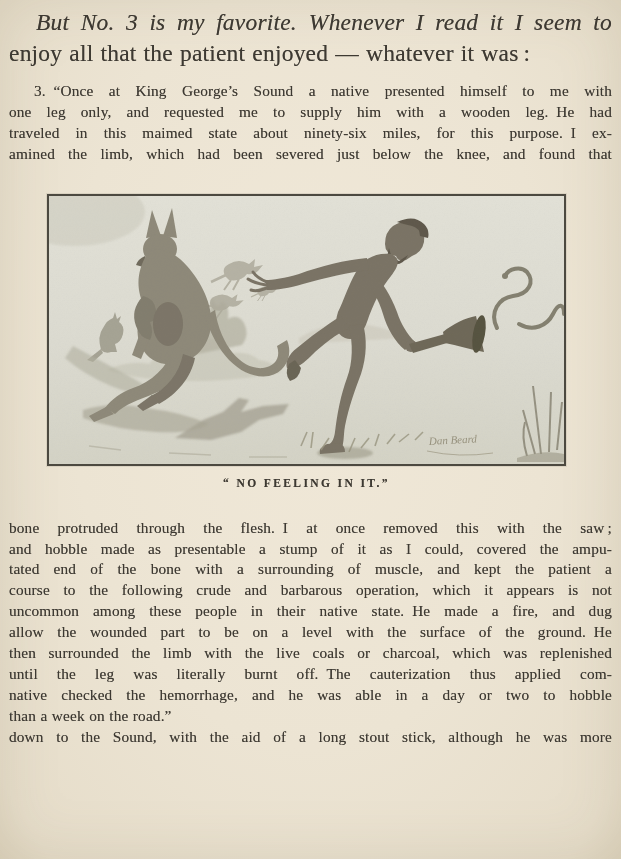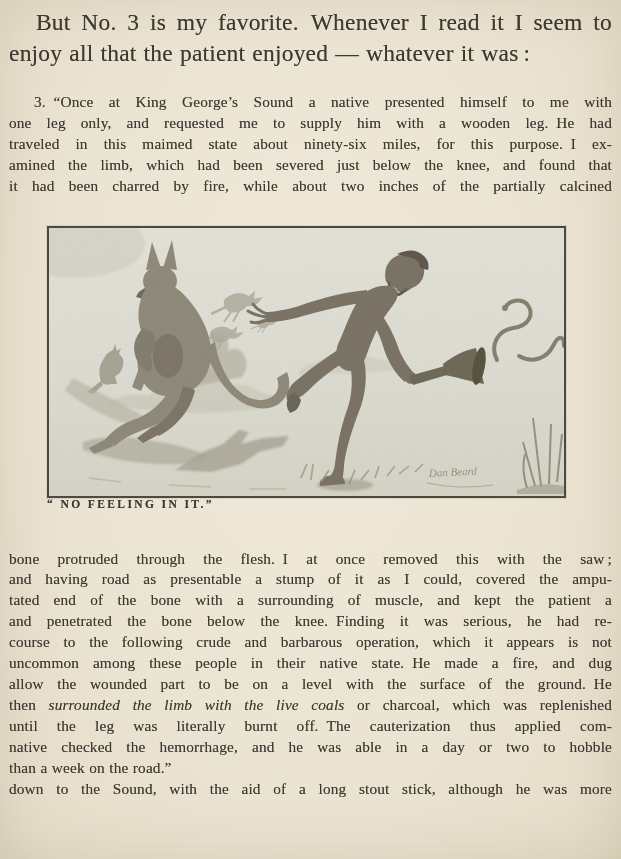--- a/index.html
+++ b/index.html
@@ -15,59 +15,58 @@
     box-shadow:inset 0 0 60px rgba(140,125,95,.18);
   }
   .txt{text-shadow:0 0 .5px rgba(61,57,50,.55);}
   .ln{display:block;white-space:nowrap;}
   .j{text-align:justify;text-align-last:justify;}
   .last{text-align-last:left;font-family:Liberation Serif, serif;}
   .intro{
     margin:0;padding:7px 9px 0 9px;
     font-size:23.5px;line-height:31px;letter-spacing:.2px;word-spacing:1px;
   }
-  .ind1{text-indent:27px;}
+  .ind1{text-indent:27px;font-style:italic;}
   .small{
     margin:0;padding:0 9px;
     font-size:15.3px;line-height:20.9px;letter-spacing:.15px;word-spacing:.5px;
   }
-  .qtop{margin-top:23px;}
+  .qtop{margin-top:12px;}
   .ind2{text-indent:25px;}
   figure{margin:0;padding:0;}
   .figwrap{margin:29px 0 0 47px;width:519px;}
   .frame{
     width:519px;height:272px;box-sizing:border-box;
     border:2px solid #4c4940;background:#dcdbd1;
     box-shadow:0 0 0 1px rgba(120,115,100,.15);
   }
   .frame svg{display:block;}
   figcaption{
-    
+    margin-top:11px;text-align:center;
     font-size:11.5px;font-weight:700;letter-spacing:2.4px;
     color:#3d3932;
   }
-  .qbot{margin-top:39px;}
-  .it{font-style:italic;}
+  .qbot{margin-top:29px;}
+  .it{}
 </style>
 </head>
 <body>
 
 <div class="page">
 
   <p class="intro txt">
     <span class="ln j ind1">But No. 3 is my favorite. Whenever I read it I seem to</span>
     <span class="ln last">enjoy all that the patient enjoyed — whatever it was :</span>
   </p>
 
   <p class="small qtop txt">
     <span class="ln j ind2">3. “Once at King George’s Sound a native presented himself to me with</span>
     <span class="ln j">one leg only, and requested me to supply him with a wooden leg. He had</span>
     <span class="ln j">traveled in this maimed state about ninety-six miles, for this purpose. I ex-</span>
     <span class="ln j">amined the limb, which had been severed just below the knee, and found that</span>
-    <span class="ln j">it had been charred by fire, while about two inches of the partially calcined</span>
   </p>
 
   <figure class="figwrap">
     <div class="frame">
       <svg width="515" height="268" viewBox="0 0 515 268">
         <defs>
           <linearGradient id="sky" x1="0" y1="0" x2="0" y2="1">
             <stop offset="0" stop-color="#e2e1d7"></stop>
             <stop offset="0.55" stop-color="#dcdbd1"></stop>
             <stop offset="1" stop-color="#d4d3c6"></stop>
@@ -198,23 +197,22 @@
         </g>
 
         <rect width="515" height="268" filter="url(#grain)" opacity="0.55"></rect>
       </svg>
     </div>
     <figcaption class="txt">“ NO FEELING IN IT.”</figcaption>
   </figure>
 
   <p class="small qbot txt">
     <span class="ln j">bone protruded through the flesh. I at once removed this with the saw ;</span>
-    <span class="ln j">and having road as presentable a stump of it as I could, covered the ampu-</span>
+    <span class="ln j">and hobble made as presentable a stump of it as I could, covered the ampu-</span>
     <span class="ln j">tated end of the bone with a surrounding of muscle, and kept the patient a</span>
-    <span class="ln j">and penetrated the bone below the knee. Finding it was serious, he had re-</span>
     <span class="ln j">course to the following crude and barbarous operation, which it appears is not</span>
     <span class="ln j">uncommon among these people in their native state. He made a fire, and dug</span>
     <span class="ln j">allow the wounded part to be on a level with the surface of the ground. He</span>
     <span class="ln j">
       <span>then </span><span class="it">surrounded the limb with the live coals</span><span> or charcoal, which was replenished</span>
     </span>
     <span class="ln j">until the leg was literally burnt off. The cauterization thus applied com-</span>
     <span class="ln j">native checked the hemorrhage, and he was able in a day or two to hobble</span>
     <span class="ln last">than a week on the road.”</span>
     <span class="ln j">down to the Sound, with the aid of a long stout stick, although he was more</span>

